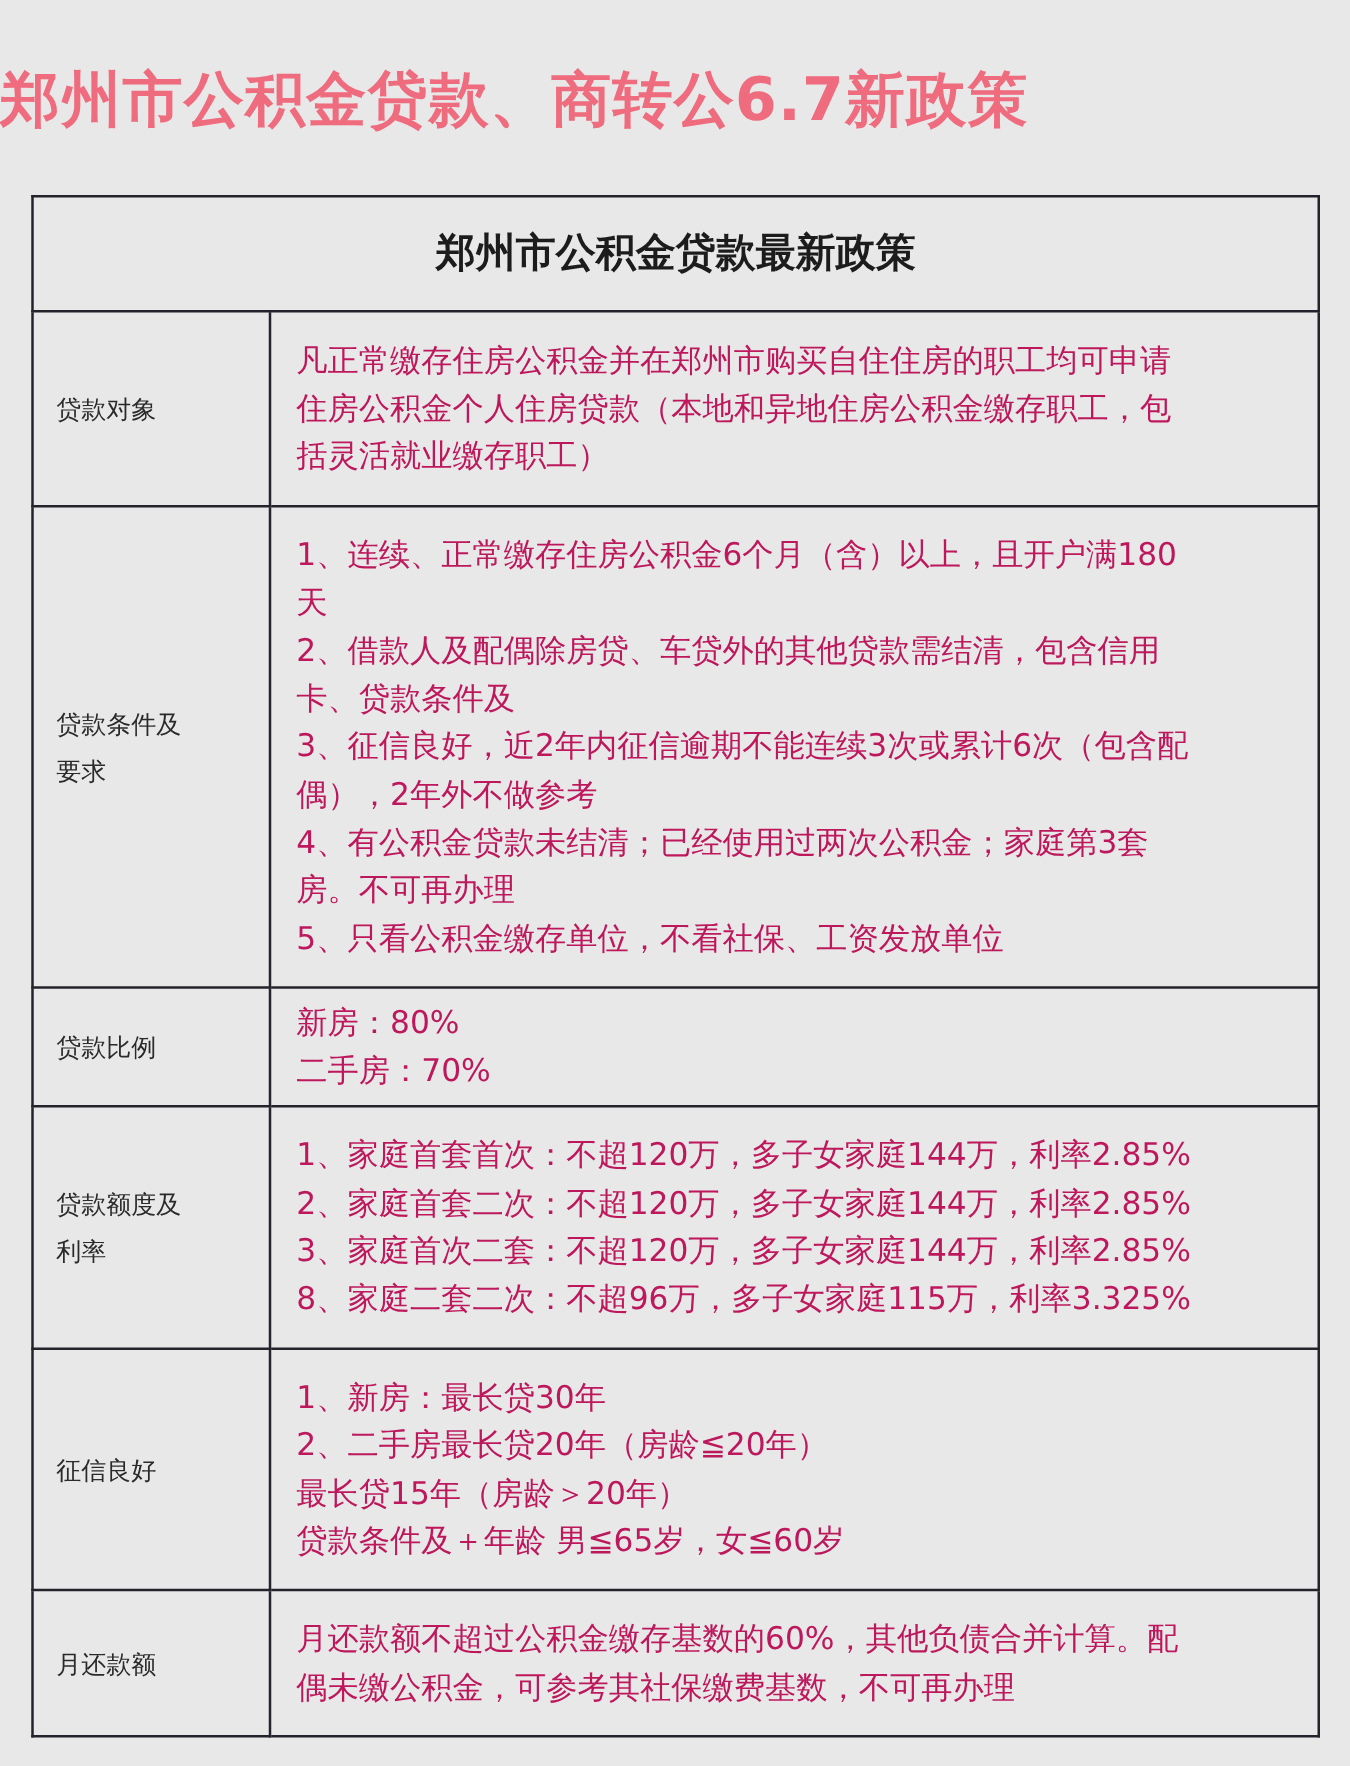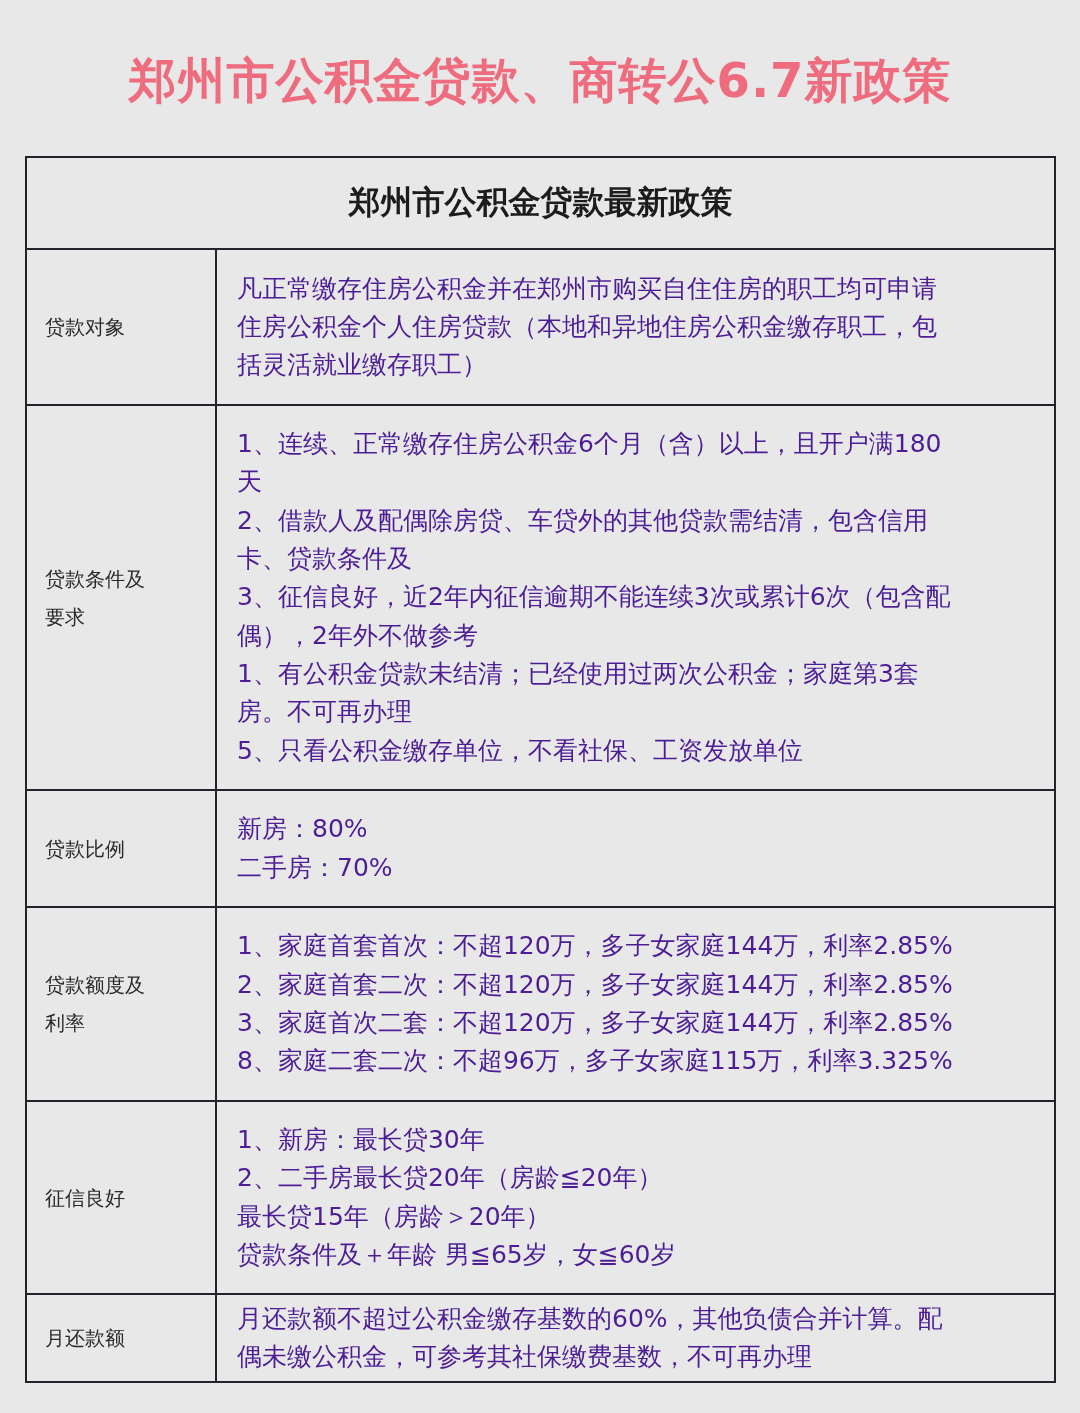--- a/index.html
+++ b/index.html
@@ -13,21 +13,21 @@
       position: relative;
       overflow: hidden;
       font-family: "DejaVu Sans", "Liberation Sans", sans-serif;
       color: #222;
     }
     .page-title {
       position: absolute;
       top: 48px;
       left: 0;
       width: 1080px;
-      text-align: center;
+      text-align: left;
       font-size: 48px;
       font-weight: bold;
       color: #ef6b7e;
       letter-spacing: 1px;
       line-height: 64px;
     }
     .policy-table {
       position: absolute;
       left: 25px;
       top: 156px;
@@ -52,21 +52,21 @@
       padding-left: 18px !important;
       font-size: 20px;
       line-height: 38px;
       color: #2a2a2a;
     }
     .row-content {
       padding-left: 20px !important;
       padding-right: 14px !important;
       font-size: 25px;
       line-height: 38.3px;
-      color: #4c1d95;
+      color: #be185d;
     }
     .line { display: block; white-space: nowrap; }
   </style>
 </head>
 <body>
 
 <div class="page-title">郑州市公积金贷款、商转公6.7新政策</div>
 
 <table class="policy-table">
   <colgroup>
@@ -92,27 +92,27 @@
       <span class="line">贷款条件及</span>
       <span class="line">要求</span>
     </td>
     <td class="row-content">
       <span class="line">1、连续、正常缴存住房公积金6个月（含）以上，且开户满180</span>
       <span class="line">天</span>
       <span class="line">2、借款人及配偶除房贷、车贷外的其他贷款需结清，包含信用</span>
       <span class="line">卡、贷款条件及</span>
       <span class="line">3、征信良好，近2年内征信逾期不能连续3次或累计6次（包含配</span>
       <span class="line">偶），2年外不做参考</span>
-      <span class="line">1、有公积金贷款未结清；已经使用过两次公积金；家庭第3套</span>
+      <span class="line">4、有公积金贷款未结清；已经使用过两次公积金；家庭第3套</span>
       <span class="line">房。不可再办理</span>
       <span class="line">5、只看公积金缴存单位，不看社保、工资发放单位</span>
     </td>
   </tr>
 
-  <tr style="height:117px;">
+  <tr style="height:95px;">
     <td class="row-label">贷款比例</td>
     <td class="row-content">
       <span class="line">新房：80%</span>
       <span class="line">二手房：70%</span>
     </td>
   </tr>
 
   <tr style="height:194px;">
     <td class="row-label">
       <span class="line">贷款额度及</span>
@@ -129,21 +129,21 @@
   <tr style="height:193px;">
     <td class="row-label">征信良好</td>
     <td class="row-content">
       <span class="line">1、新房：最长贷30年</span>
       <span class="line">2、二手房最长贷20年（房龄≦20年）</span>
       <span class="line">最长贷15年（房龄＞20年）</span>
       <span class="line">贷款条件及＋年龄 男≦65岁，女≦60岁</span>
     </td>
   </tr>
 
-  <tr style="height:88px;">
+  <tr style="height:117px;">
     <td class="row-label">月还款额</td>
     <td class="row-content">
       <span class="line">月还款额不超过公积金缴存基数的60%，其他负债合并计算。配</span>
       <span class="line">偶未缴公积金，可参考其社保缴费基数，不可再办理</span>
     </td>
   </tr>
 </tbody>
   </table>
 
 </body></html>

